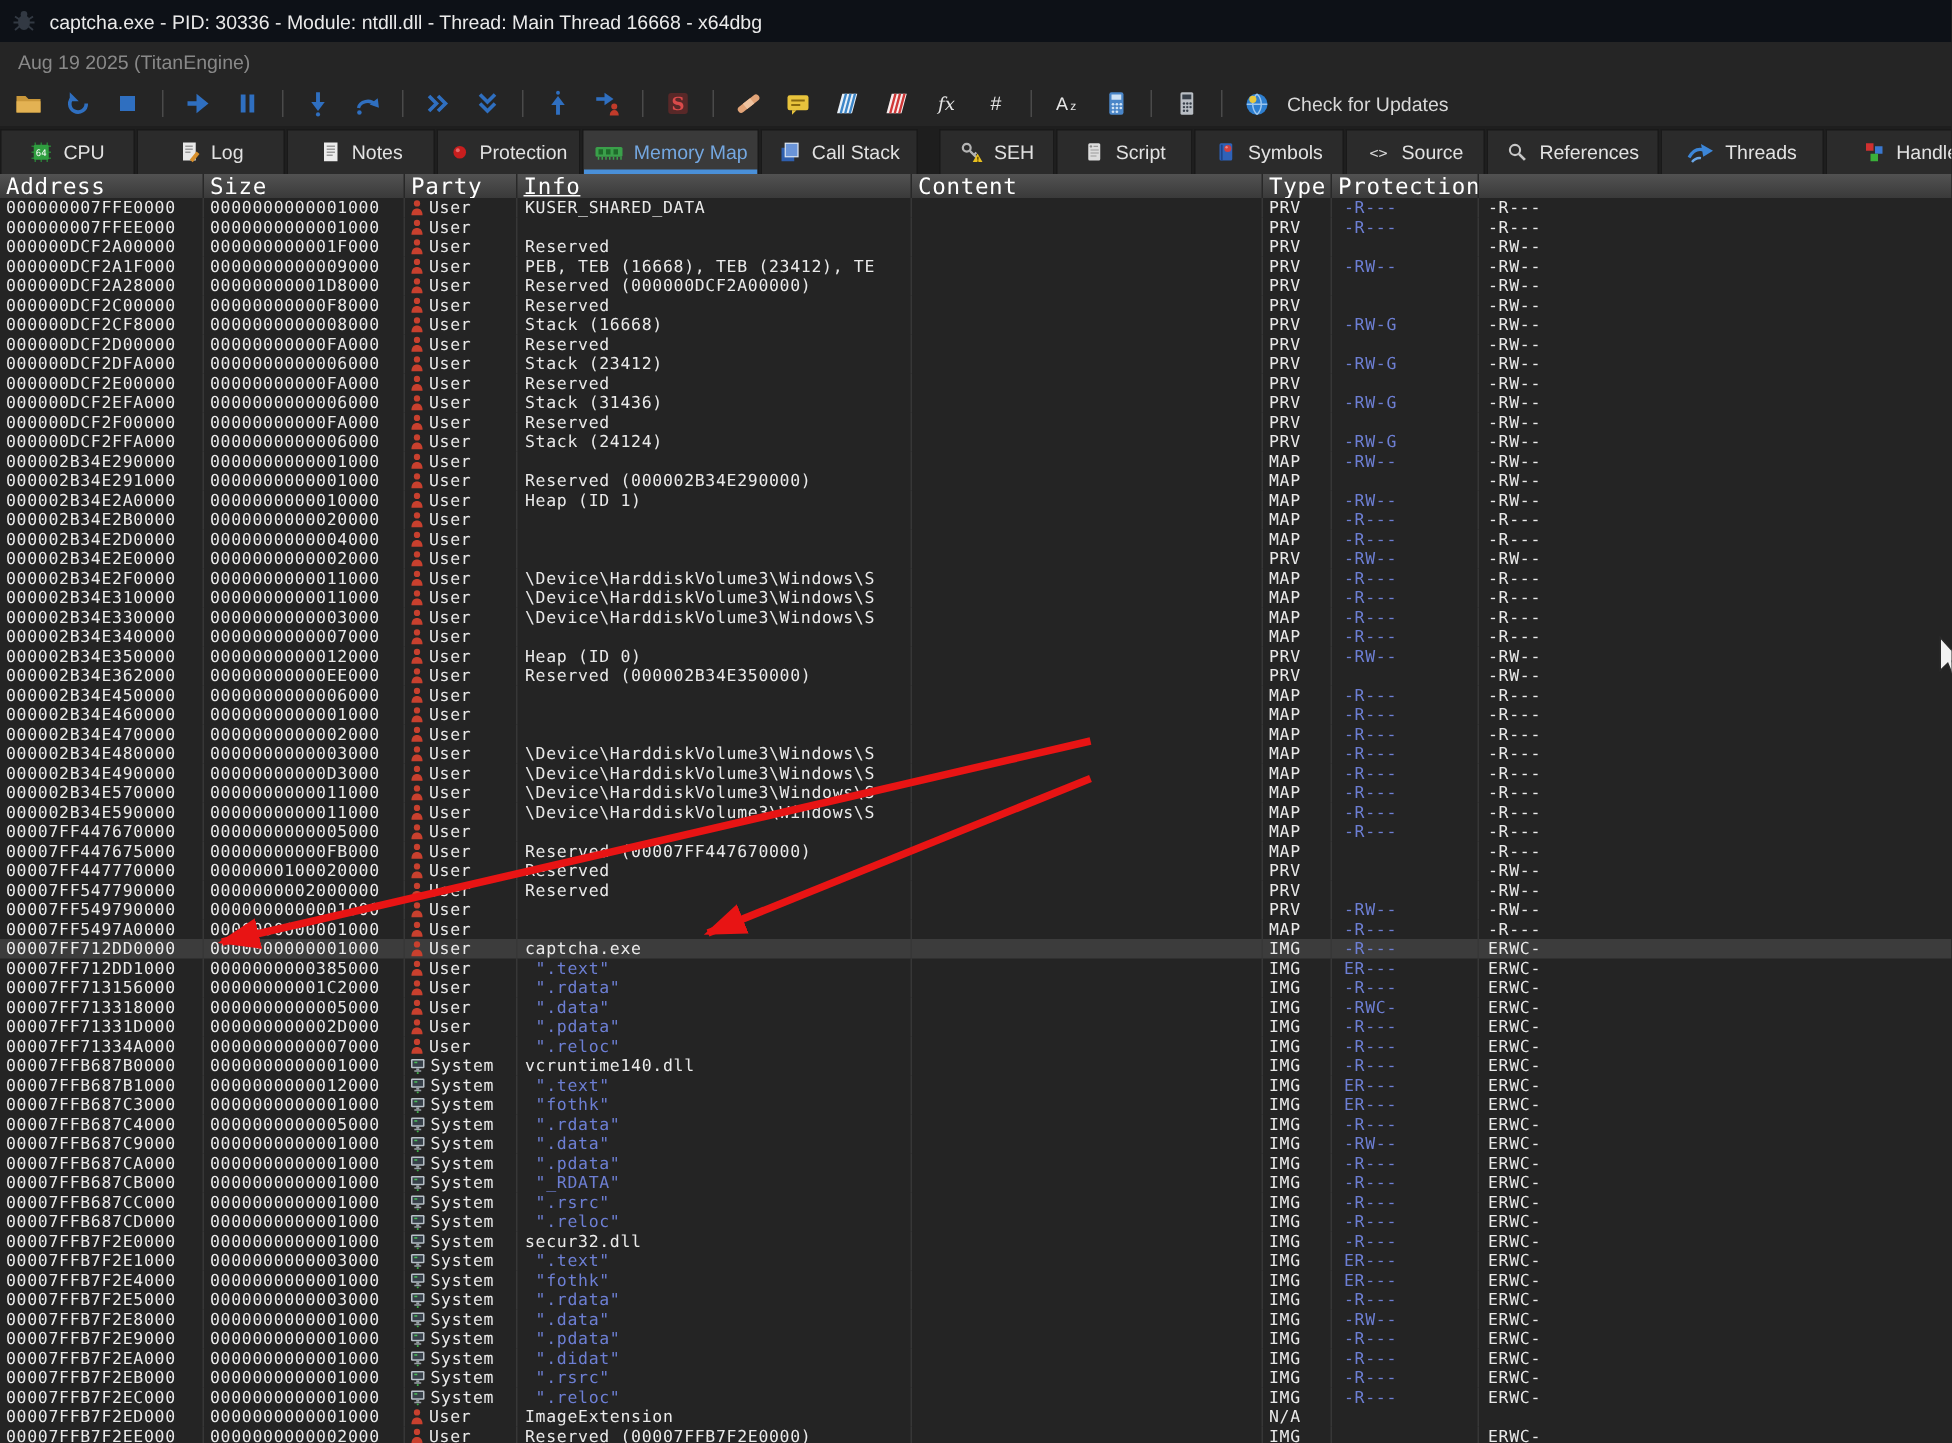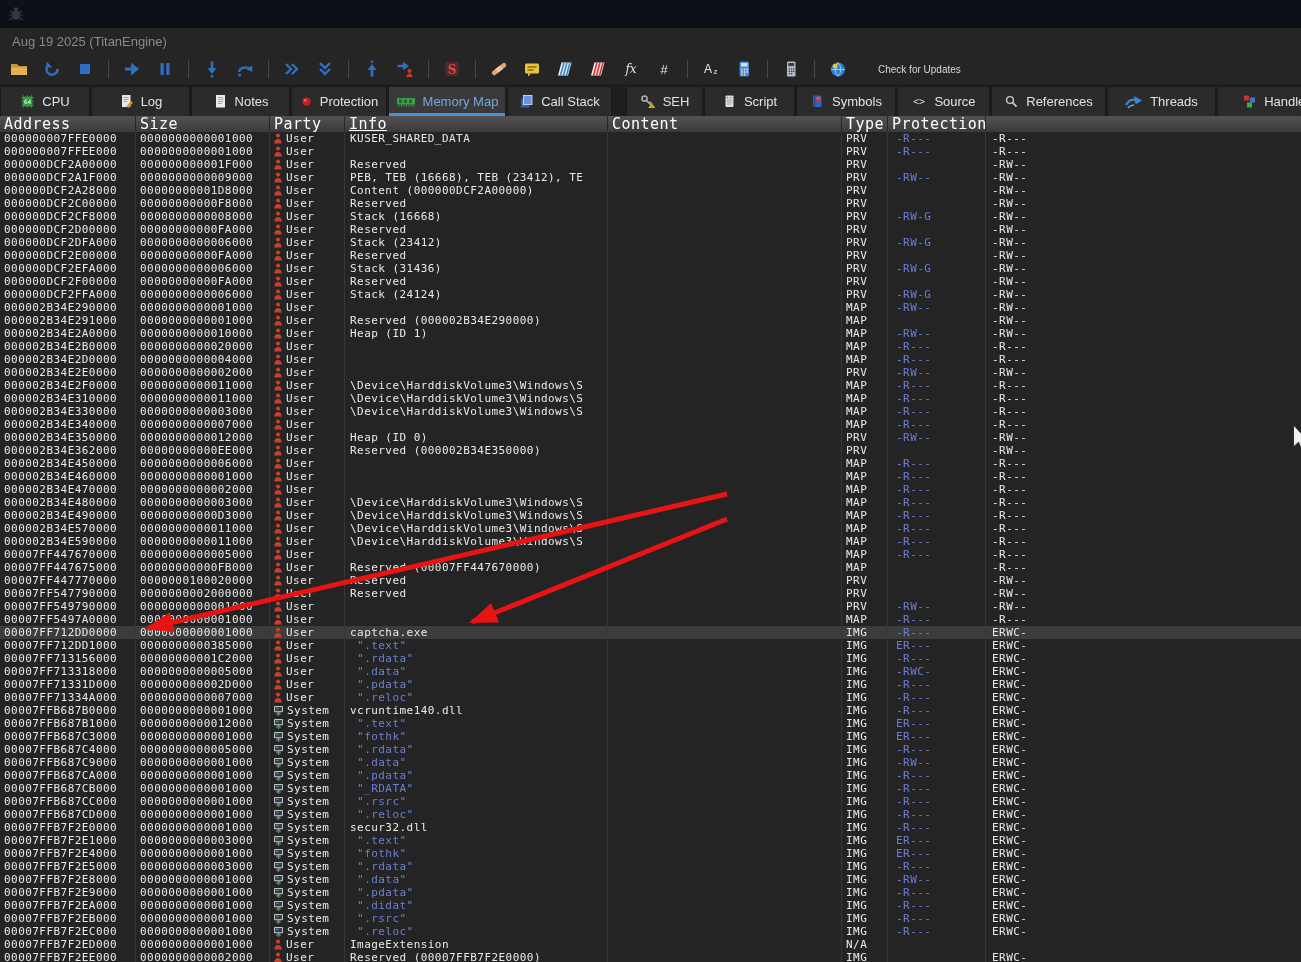--- a/index.html
+++ b/index.html
@@ -14,21 +14,21 @@
   
   .menubar { height:26px; background:#252525; display:flex; align-items:center; padding-left:4px; font-size:13px; color:#dcdcdc; }
   .menu-item { padding:4px 9px; cursor:default; }
   .menu-item u { text-decoration:underline; }
   .build-info { color:#898989; margin-left:8px; }
 
   
   .toolbar { height:30px; background:#252525; display:flex; align-items:center; padding-left:6px; gap:7px; }
   .tbtn { width:26px; height:24px; display:flex; align-items:center; justify-content:center; flex:none; }
   .tsep { width:1px; height:18px; background:#4a4a4a; flex:none; margin:0 3px; }
-  .update-label { color:#d8d8d8; font-size:10px; margin-left:20px; white-space:nowrap; }
+  .update-label { color:#d8d8d8; font-size:13px; margin-left:0; white-space:nowrap; }
 
   
   .tabbar { height:32px; background:#1e1e1e; display:flex; align-items:flex-end; overflow:hidden; }
   .tab { height:30px; background:#2b2b2b; border:1px solid #191919; border-bottom:none; margin-right:1px;
          display:flex; align-items:center; justify-content:center; gap:7px; font-size:13px; color:#e2e2e2; flex:none; }
   .tab.selected { background:#3a3a3a; color:#74a7e0; box-shadow:inset 0 -3px 0 #4a90d9; }
   .tab.gap { margin-left:13px;text-align:right; }
   .tab:nth-of-type(1){width:90px}.tab:nth-of-type(2){width:99px}.tab:nth-of-type(3){width:99px}
   .tab:nth-of-type(4){width:96px}.tab:nth-of-type(5){width:118px}.tab:nth-of-type(6){width:105px}
   .tab:nth-of-type(7){width:77px}.tab:nth-of-type(8){width:91px}.tab:nth-of-type(9){width:100px}
@@ -53,20 +53,21 @@
 </style>
 </head>
 <body>
 
 <div class="titlebar">
   <svg class="appicon" viewBox="0 0 16 16">
     <ellipse cx="8" cy="9" rx="4" ry="5" fill="#39414b"></ellipse>
       <circle cx="8" cy="3.5" r="2.2" fill="#39414b"></circle>
     <path d="M2 5l3 2M14 5l-3 2M1 9h3M12 9h3M2 14l3-2.5M14 14l-3-2.5" stroke="#39414b" stroke-width="1.2" fill="none"></path>
   </svg>
+  <span class="title">captcha.exe - PID: 30336 - Module: ntdll.dll - Thread: Main Thread 16668 - x64dbg</span>
 </div>
 
 <div class="menubar">
   <span class="build-info">Aug 19 2025 (TitanEngine)</span>
 </div>
 
 <div class="toolbar" id="toolbar">
     <span class="tbtn">
       <span style="display: flex;">
         <svg width="18" height="18" viewBox="0 0 18 18">
@@ -473,21 +474,21 @@
       <span class="cell c-prot blue">-RW--</span>
       <span class="cell c-init">-RW--</span>
     </div>
     <div class="row">
       <span class="cell c-addr">000000DCF2A28000</span>
       <span class="cell c-size">00000000001D8000</span>
       <span class="cell c-party"><span style="display: flex;"><svg width="10" height="11" viewBox="0 0 10 11">
             <circle cx="5" cy="2.6" r="2.1" fill="#c8402e"></circle>
             <path d="M1.3 10.5C1.3 7.3 3 6 5 6s3.7 1.3 3.7 4.5z" fill="#c8402e"></path>
           </svg></span><span>User</span></span>
-      <span class="cell c-info">Content (000000DCF2A00000)</span>
+      <span class="cell c-info">Reserved (000000DCF2A00000)</span>
       <span class="cell c-content"></span>
       <span class="cell c-type">PRV</span>
       <span class="cell c-prot"></span>
       <span class="cell c-init">-RW--</span>
     </div>
     <div class="row">
       <span class="cell c-addr">000000DCF2C00000</span>
       <span class="cell c-size">00000000000F8000</span>
       <span class="cell c-party"><span style="display: flex;"><svg width="10" height="11" viewBox="0 0 10 11">
             <circle cx="5" cy="2.6" r="2.1" fill="#c8402e"></circle>

